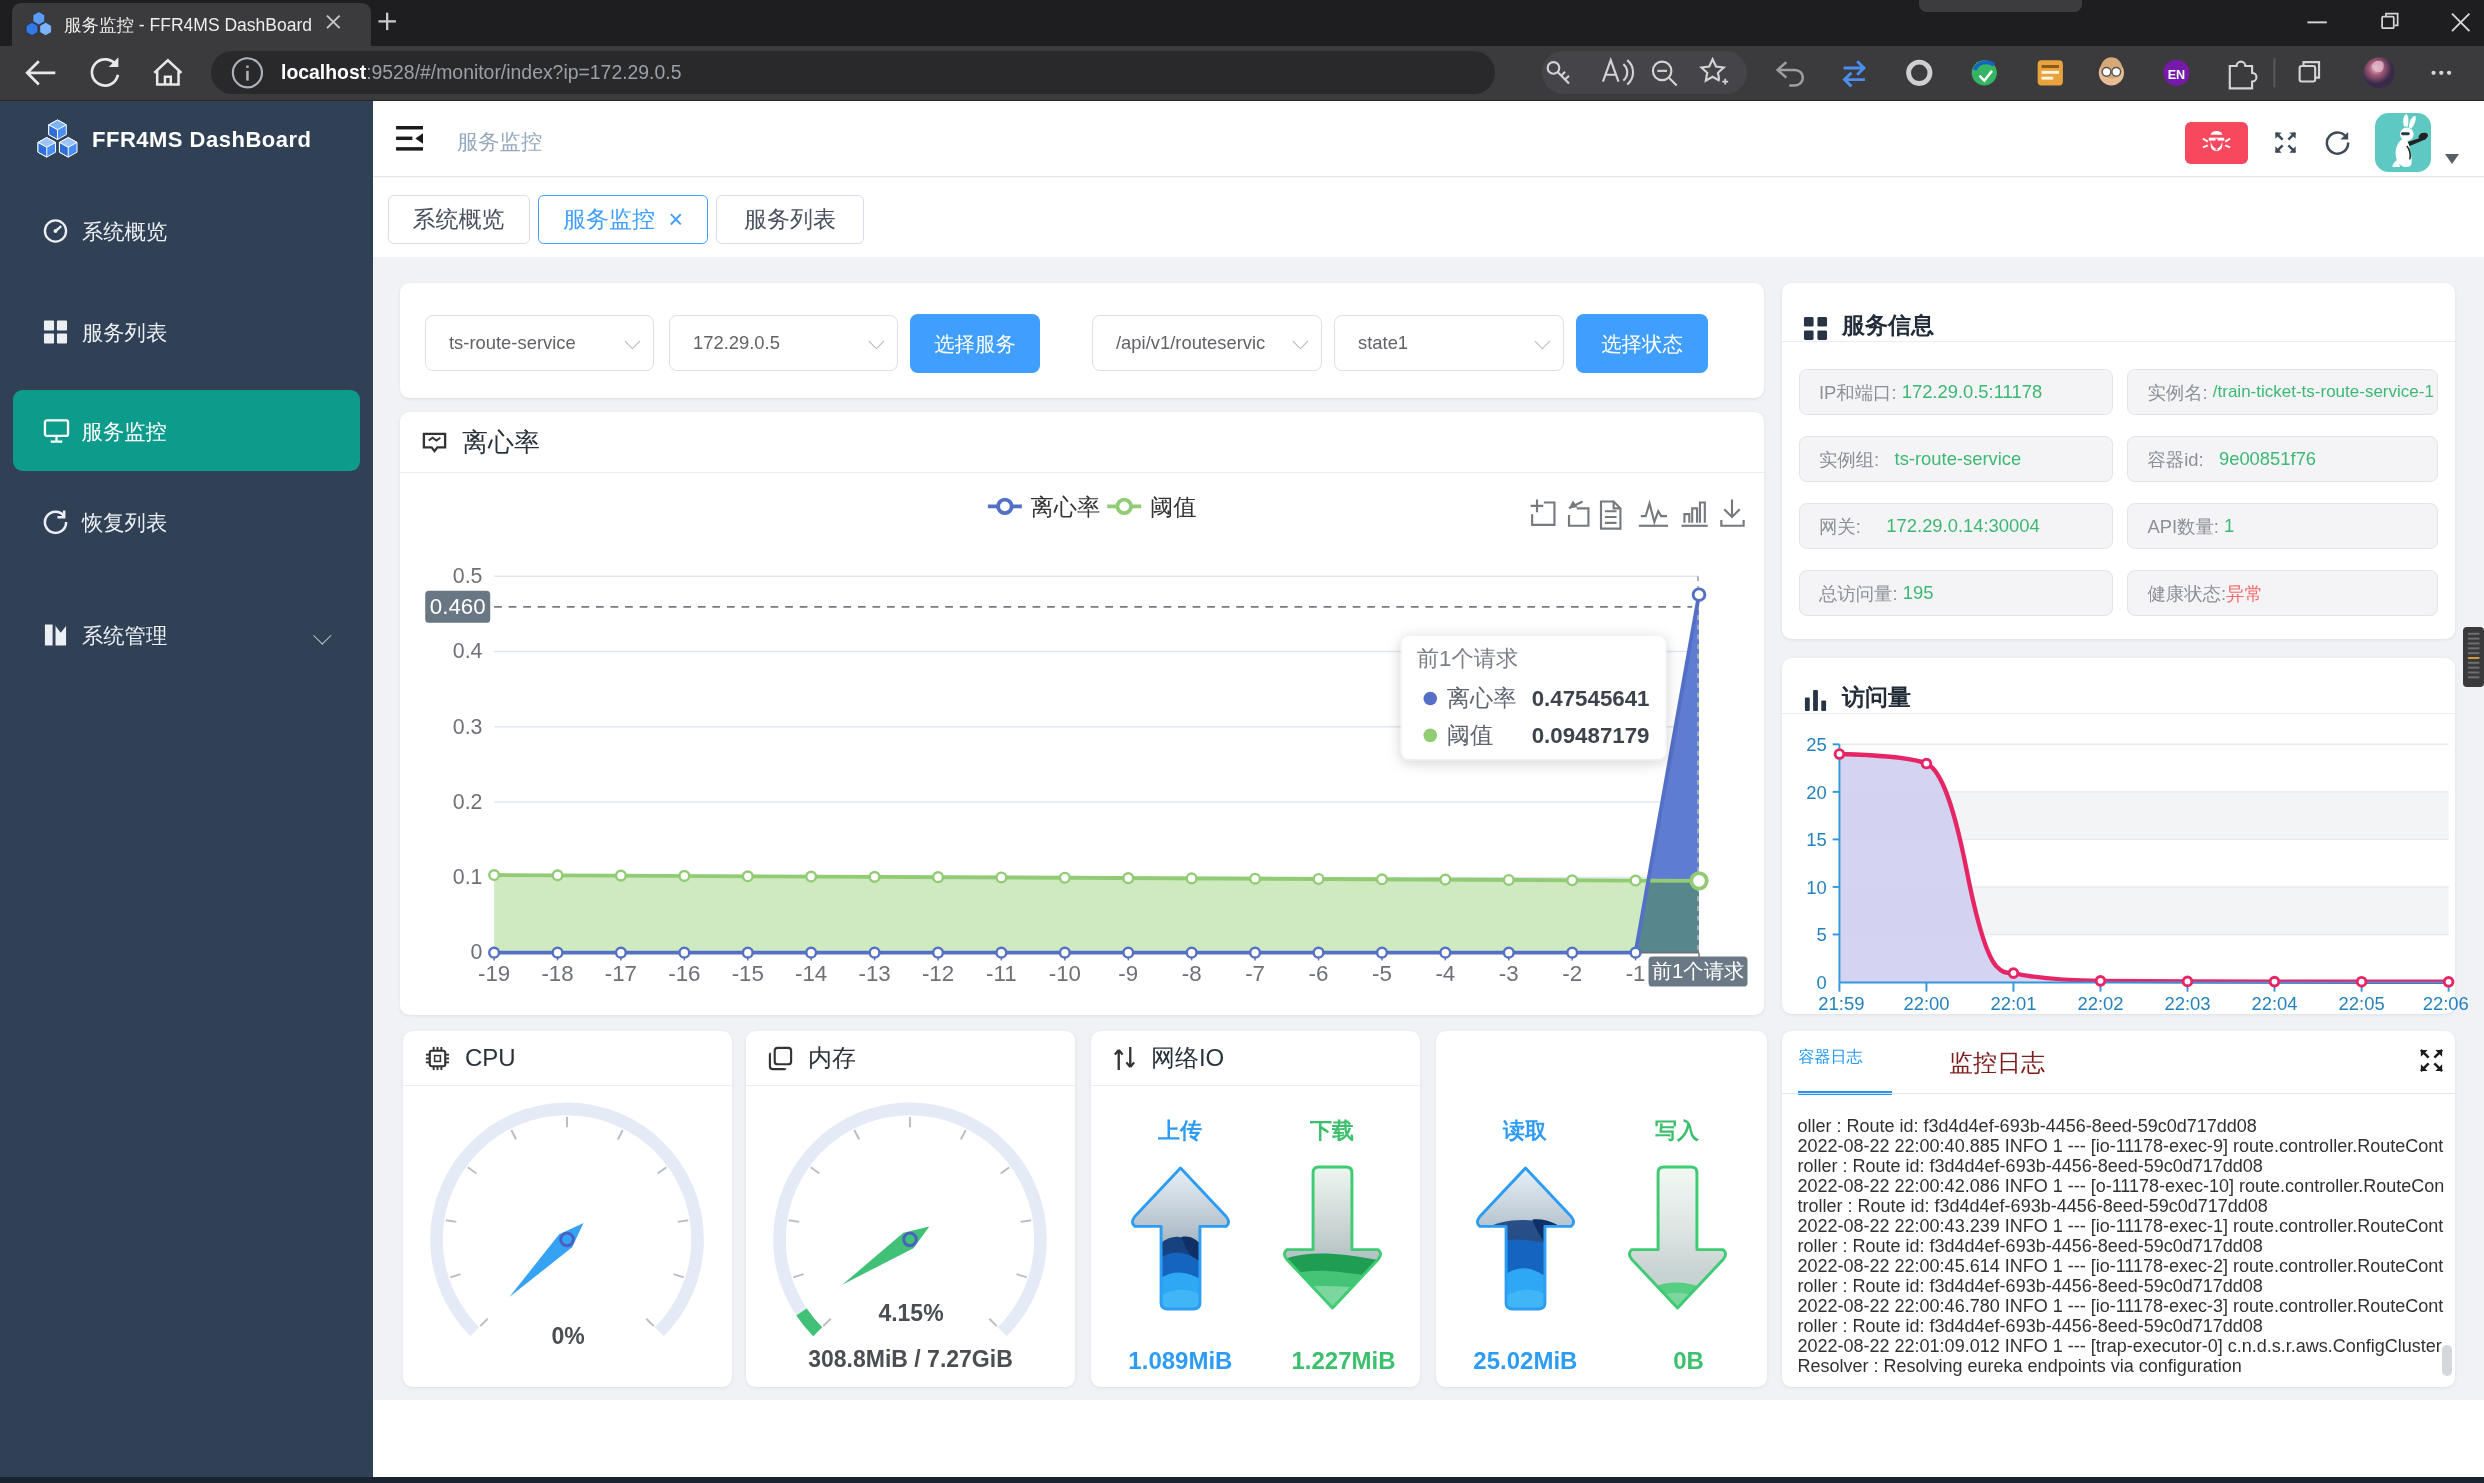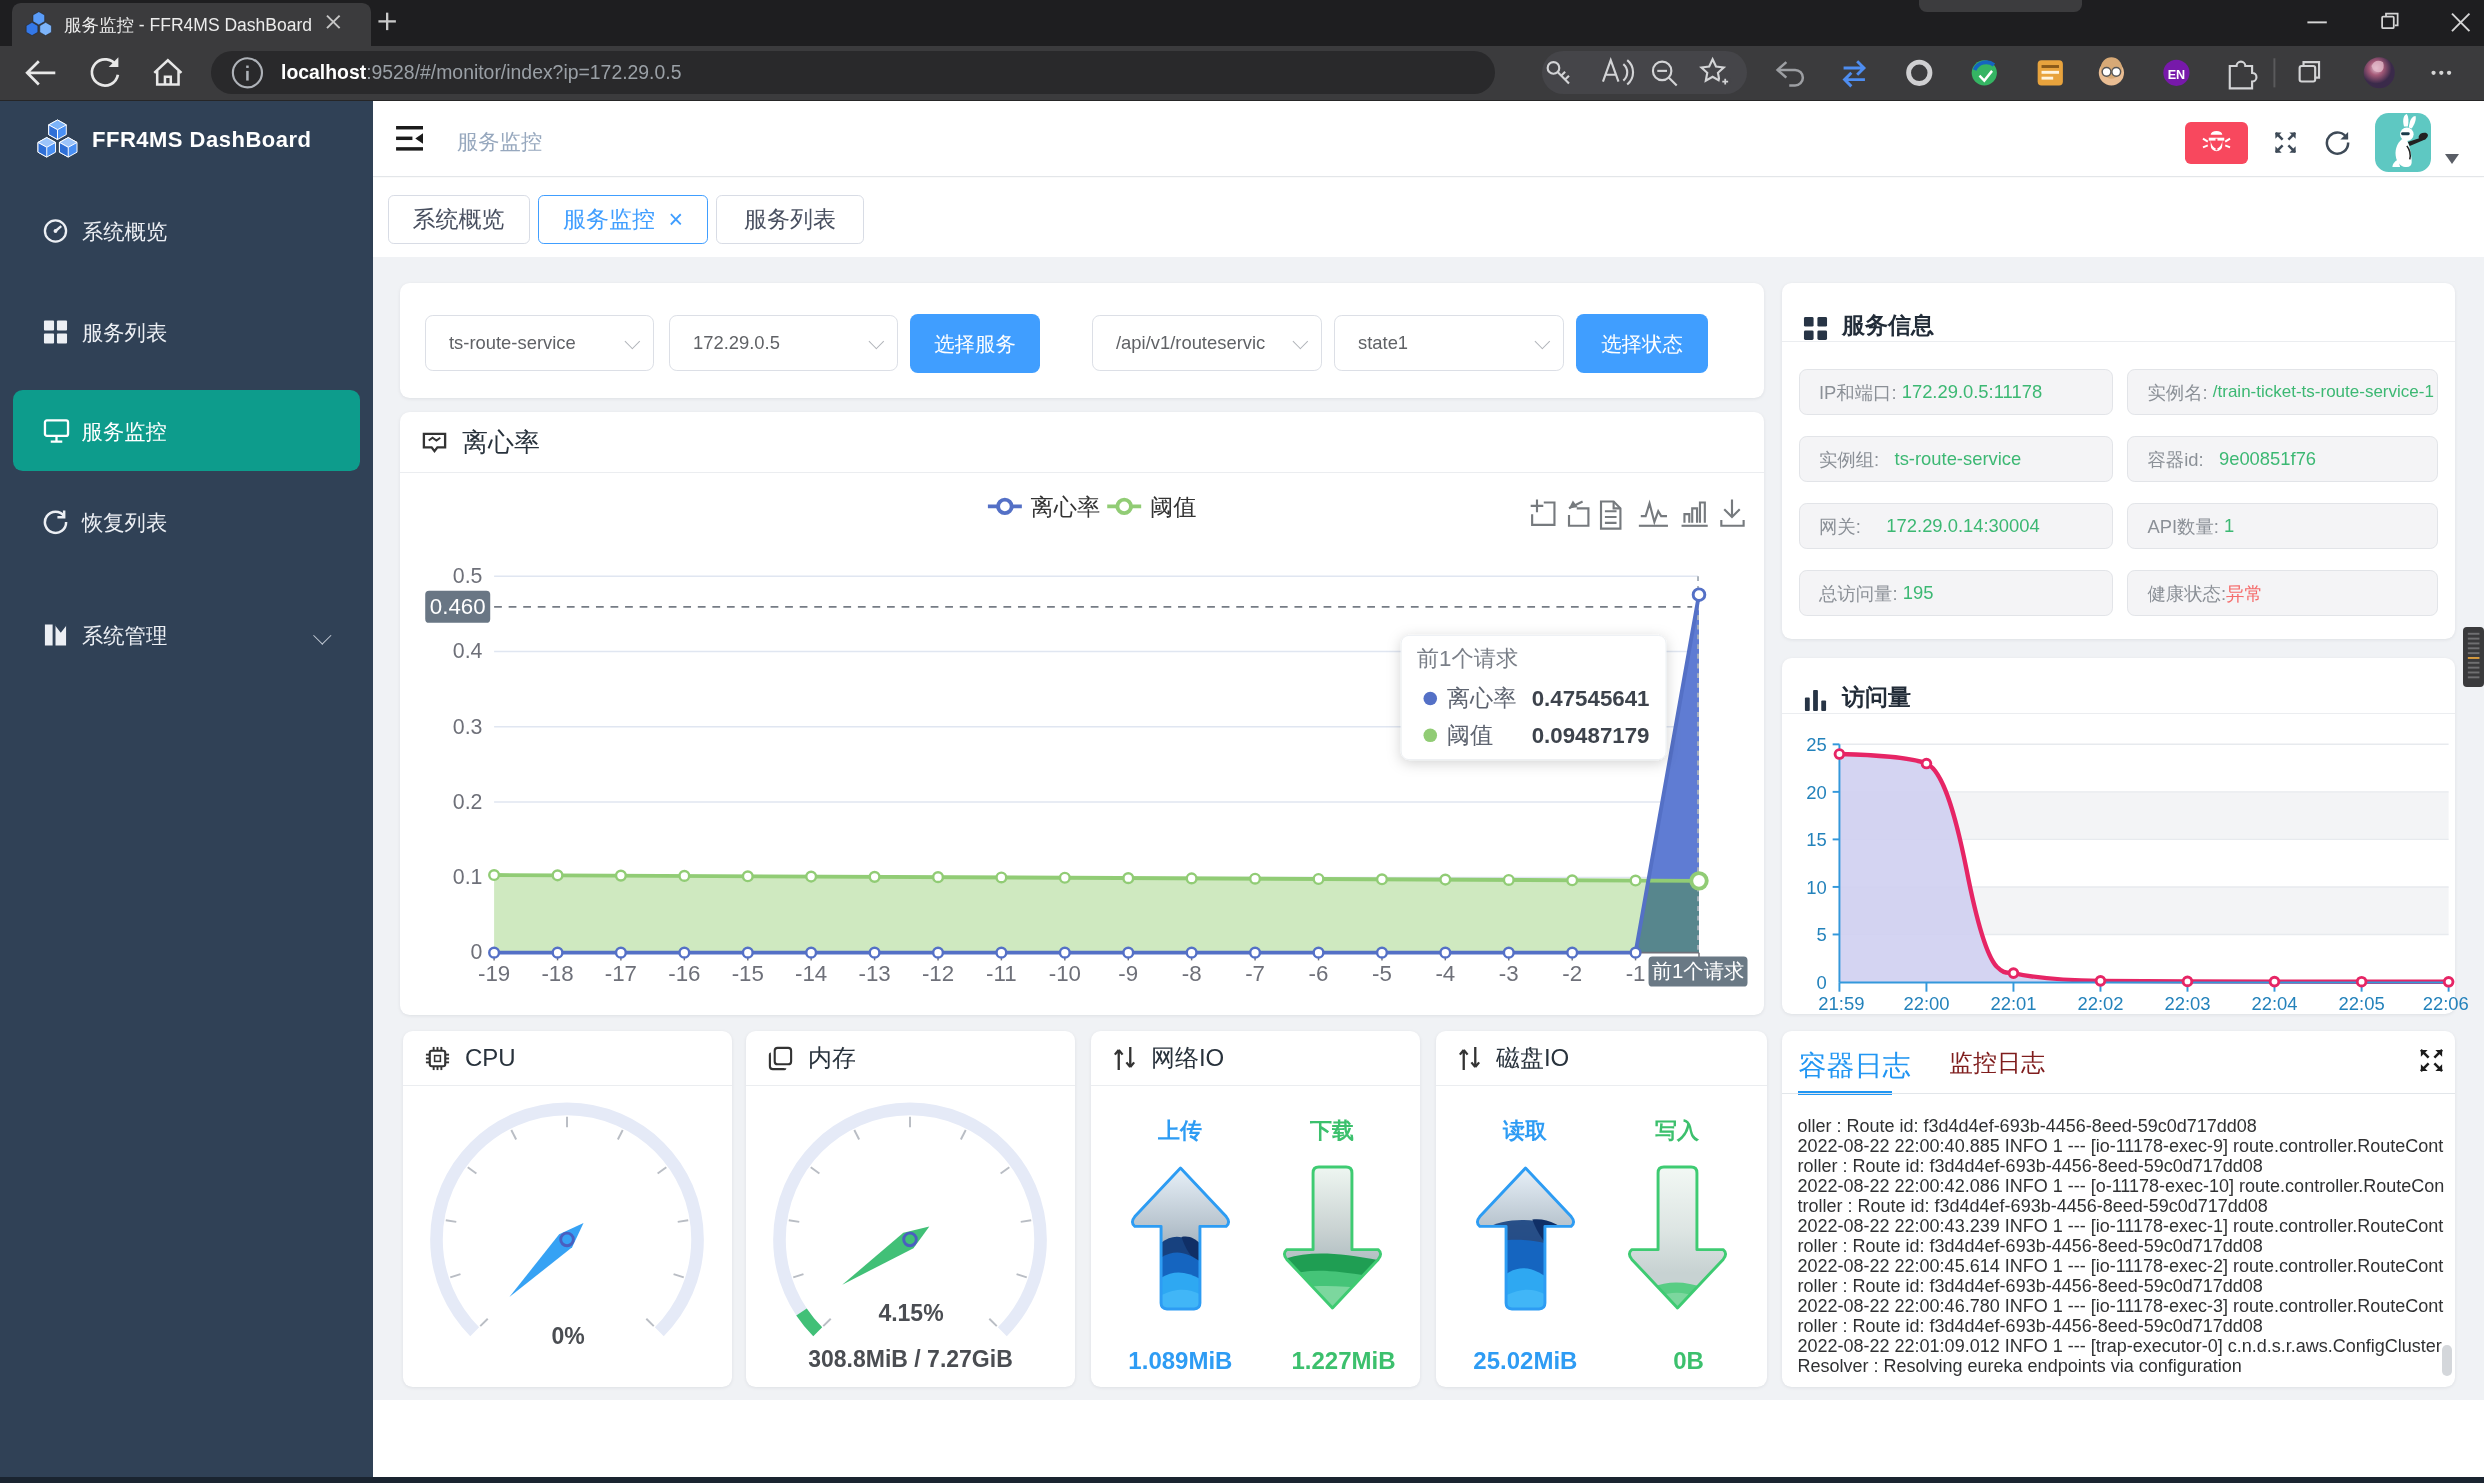--- a/index.html
+++ b/index.html
@@ -62,21 +62,21 @@
   .infobox { position:absolute; height:46px; background:#f4f4f6; border:1px solid #e2e4e8; border-radius:7.8px; font-size:18.4px; color:#8b9097; display:flex; align-items:center; padding-left:19.4px; white-space:nowrap; overflow:hidden; }
   .gv { color:#3cb873; }
   .rv { color:#f56c6c; }
 
   .iotitle { position:absolute; font-size:22px; font-weight:bold; width:116px; text-align:center; }
   .ioval { position:absolute; font-size:24px; font-weight:bold; width:175px; text-align:center; }
   .blue { color:#2e9cf4; } .green { color:#3cc06d; }
   .gtext { position:absolute; width:194px; text-align:center; font-weight:bold; color:#4a4d52; }
 
   
-  #logtab1 { position:absolute; left:16.5px; top:15.5px; font-size:28px; color:#2196f3; }
+  #logtab1 { position:absolute; left:16.5px; top:15.5px; font-size:16px; color:#2196f3; }
   #logtab2 { position:absolute; left:167px; top:15.5px; font-size:24px; color:#7f1d1d; }
   #logunder { position:absolute; left:15.5px; top:60px; width:94px; height:3.9px; background:#2196f3; }
   #logdiv { position:absolute; left:0px; top:62px; width:673px; height:1px; background:#e2e6ea; }
   #logbody { position:absolute; left:15.5px; top:85px; width:656px; font-size:18px; line-height:20px; color:#303133; white-space:nowrap; overflow:hidden; }
   #logscroll { position:absolute; left:660px; top:314px; width:9.7px; height:31px; background:#d4d7db; border-radius:4.9px; }
 
   #bottomline { left:0px; top:1477px; width:2484px; height:6.8px; background:#1a2430; }
   #pagescroll { left:2463px; top:627px; width:21.3px; height:60px; background:#3a3a3c; border-radius:3.9px; }
 </style>
 </head>
@@ -735,26 +735,20 @@
           <path d="M5,114 C32,105 58,109 101,116 L101,150 L5,150 Z" fill="#45c478"></path>
           <path d="M5,129 C32,122 62,124 101,128 L101,150 L5,150 Z" fill="#7cd79e"></path>
         </g>
       <path d="M53,147 L100,97 Q105,91 100,87 L73,87 L73,8 Q73,2 67,2 L39,2 Q33,2 33,8 L33,87 L6,87 Q1,91 6,97 Z" fill="none" stroke="#3ecb72" stroke-width="3" stroke-linejoin="round"></path>
     </svg>
     </div>
     <div class="ioval blue" style="left:1.9px; top:316px;">1.089MiB</div>
     <div class="ioval green" style="left:165px; top:316px;">1.227MiB</div>
   </div>
   <div class="card" id="diskcard" style="left:1436px; top:1031px; width:331px; height:356px;">
-    <div class="cardhead" style="height:55px; font-size:24px;"><svg width="25" height="27" viewBox="0 0 26 28">
-        <g stroke="#333" stroke-width="2.4" fill="none">
-          <path d="M7,26 V6 M3,10 L7,5 M7,5 L11,10"></path>
-          <path d="M19,2 V22 M15,18 L19,23 M19,23 L23,18"></path>
-        </g>
-      </svg>磁盘IO</div>
     <div class="iotitle blue" style="left:31px; top:85px;">读取</div>
     <div class="iotitle green" style="left:183px; top:85px;">写入</div>
     <div class="abs" style="left:38px; top:134px;">
       <svg width="103" height="146" viewBox="0 0 106 150">
       <defs>
         <linearGradient id="gu2" x1="0" y1="0" x2="0" y2="1">
           <stop offset="0%" stop-color="#e7f0f8"></stop>
             <stop offset="40%" stop-color="#b9c5cf"></stop>
             <stop offset="68%" stop-color="#93a5b3"></stop>
         </linearGradient>

